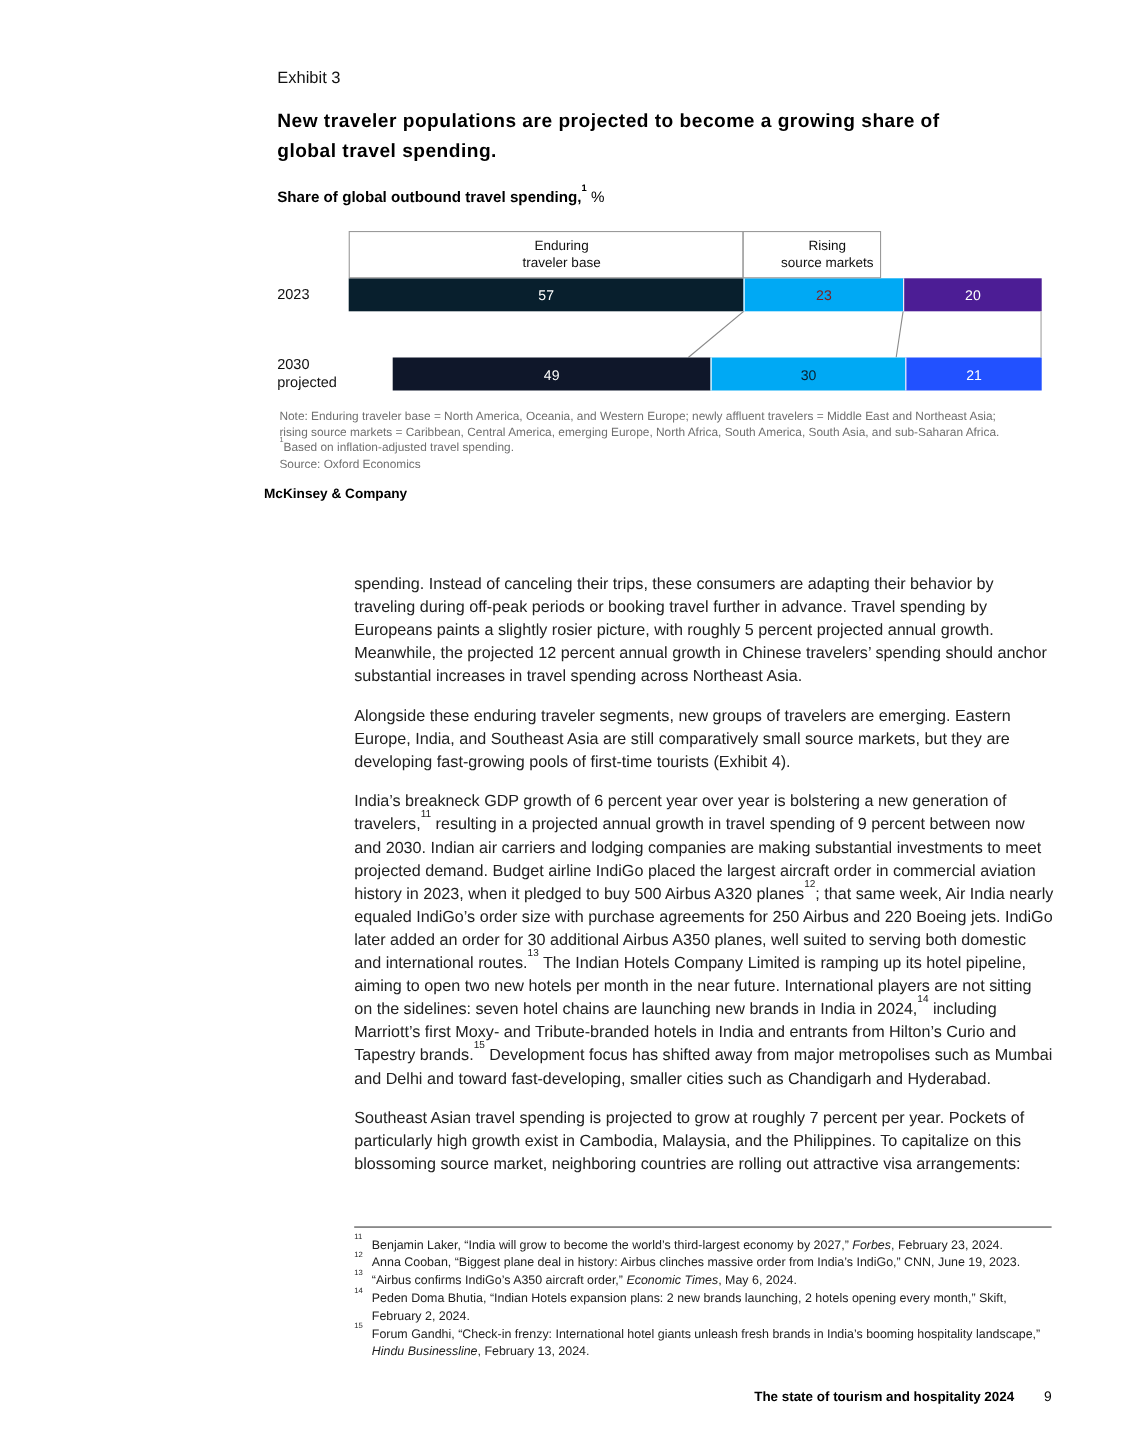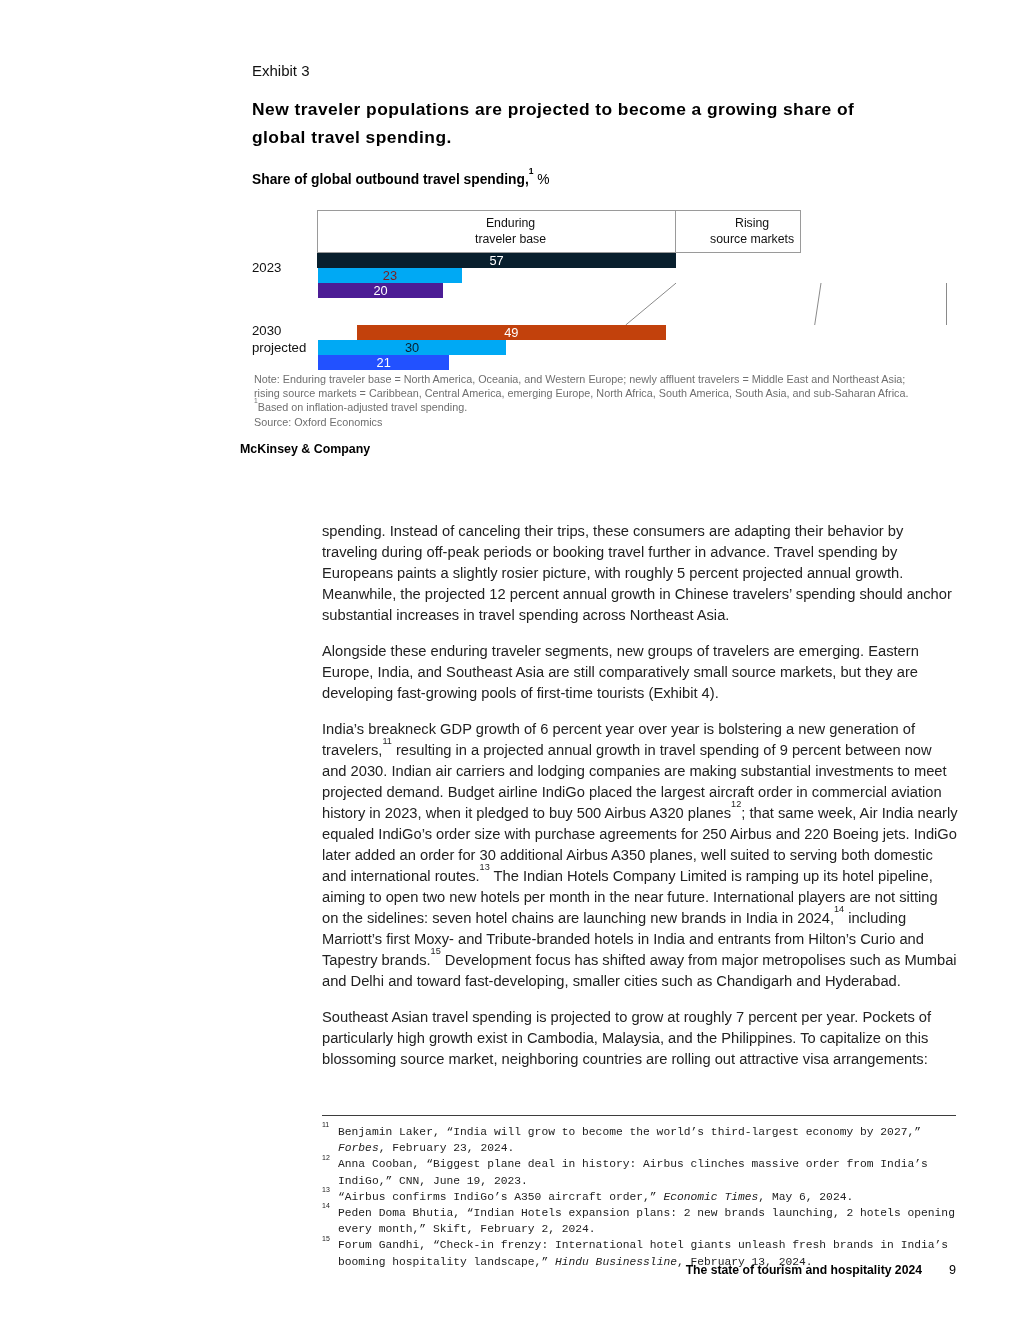--- a/index.html
+++ b/index.html
@@ -22,21 +22,21 @@
 
   
   .chart { position:absolute; top:210px; left:317px; width:630px; }
   .chart-header { display:flex; height:43px; position:relative; }
   .chart-header .hcell {
     box-sizing:border-box; border:1px solid #9a9a9a; margin-left:-1px;
     display:flex; flex-direction:column; justify-content:center; align-items:center;
     font-size:12.3px; line-height:15.5px; color:#111; text-align:center;padding-left:28px;
   }
   .chart-header .hcell:first-child { margin-left:0; }
-  .bar-row { display:flex; height:30px;flex-direction:column; }
+  .bar-row { display:flex; height:30px; }
   .bar-seg {
     box-sizing:border-box; display:flex; align-items:center; justify-content:center;
     font-size:12.8px;
   }
   .bar-seg + .bar-seg { border-left:1px solid #ffffff; }
   .gap-svg { display:block; }
   .row-label { position:absolute; left:-65px; width:62px; font-size:13.2px; line-height:16.5px; color:#111; }
 
   
   .chart-notes { position:absolute; top:372px; left:254px; width:664px; font-size:10.8px; line-height:14.2px; color:#6f6f6f; }
@@ -45,21 +45,21 @@
 
   
   .body-copy { position:absolute; top:521px; left:322px; width:636px; font-size:14.7px; line-height:21px; color:#222; }
   .body-copy p { margin:0 0 15px 0; }
 
   
   .footnotes { position:absolute; top:1115px; left:322px; width:634px; }
   .fn-rule { border-top:1px solid #3d3d3d; height:0; margin-bottom:8px; }
   .footnote { display:flex; font-size:11.3px; line-height:16.2px; color:#222; }
   .fn-num { flex:none; width:16px; }
-  .fn-text { flex:1;font-family:Liberation Mono, monospace; }
+  .fn-text { flex:1; }
   .fn-text em { font-style:italic; }
 
   
   .page-footer {
     position:absolute; top:1263px; left:322px; width:634px;
     display:flex; justify-content:flex-end; align-items:baseline; font-size:12.2px; color:#000;
   }
   .page-footer .ft-title { font-weight:700; }
   .page-footer .ft-page { margin-left:27px; font-size:12.6px; font-weight:400; }
 </style>
@@ -89,21 +89,21 @@
         <div class="bar-seg" style="width: 57%; background: rgb(8, 31, 45); color: rgb(255, 255, 255);">57</div>
         <div class="bar-seg" style="width: 23%; background: rgb(0, 169, 244); color: #7f1d1d;">23</div>
         <div class="bar-seg" style="width: 20%; background: #4c1d95; color: rgb(255, 255, 255);">20</div>
       </div>
     <svg class="gap-svg" width="630" height="42">
         <line x1="359.09999999999997" y1="0" x2="308.7" y2="42" stroke="#8a8a8a" stroke-width="1"></line>
         <line x1="504" y1="0" x2="497.70000000000005" y2="42" stroke="#8a8a8a" stroke-width="1"></line>
         <line x1="629.5" y1="0" x2="629.5" y2="42" stroke="#8a8a8a" stroke-width="1"></line>
       </svg>
     <div class="bar-row">
-        <div class="bar-seg" style="width: 49%; background: #c2410c; color: rgb(255, 255, 255); margin-left: 40px;">49</div>
+        <div class="bar-seg" style="width: 49%; background: #0f172a; color: rgb(255, 255, 255); margin-left: 40px;">49</div>
         <div class="bar-seg" style="width: 30%; background: rgb(0, 169, 244); color: rgb(8, 31, 45);">30</div>
         <div class="bar-seg" style="width: 21%; background: rgb(34, 81, 255); color: rgb(255, 255, 255);">21</div>
       </div>
   <div class="row-label" style="top: 50px;">
         <div>2023</div>
       </div>
       <div class="row-label" style="top: 113px;">
         <div>2030</div>
         <div>projected</div>
       </div>

